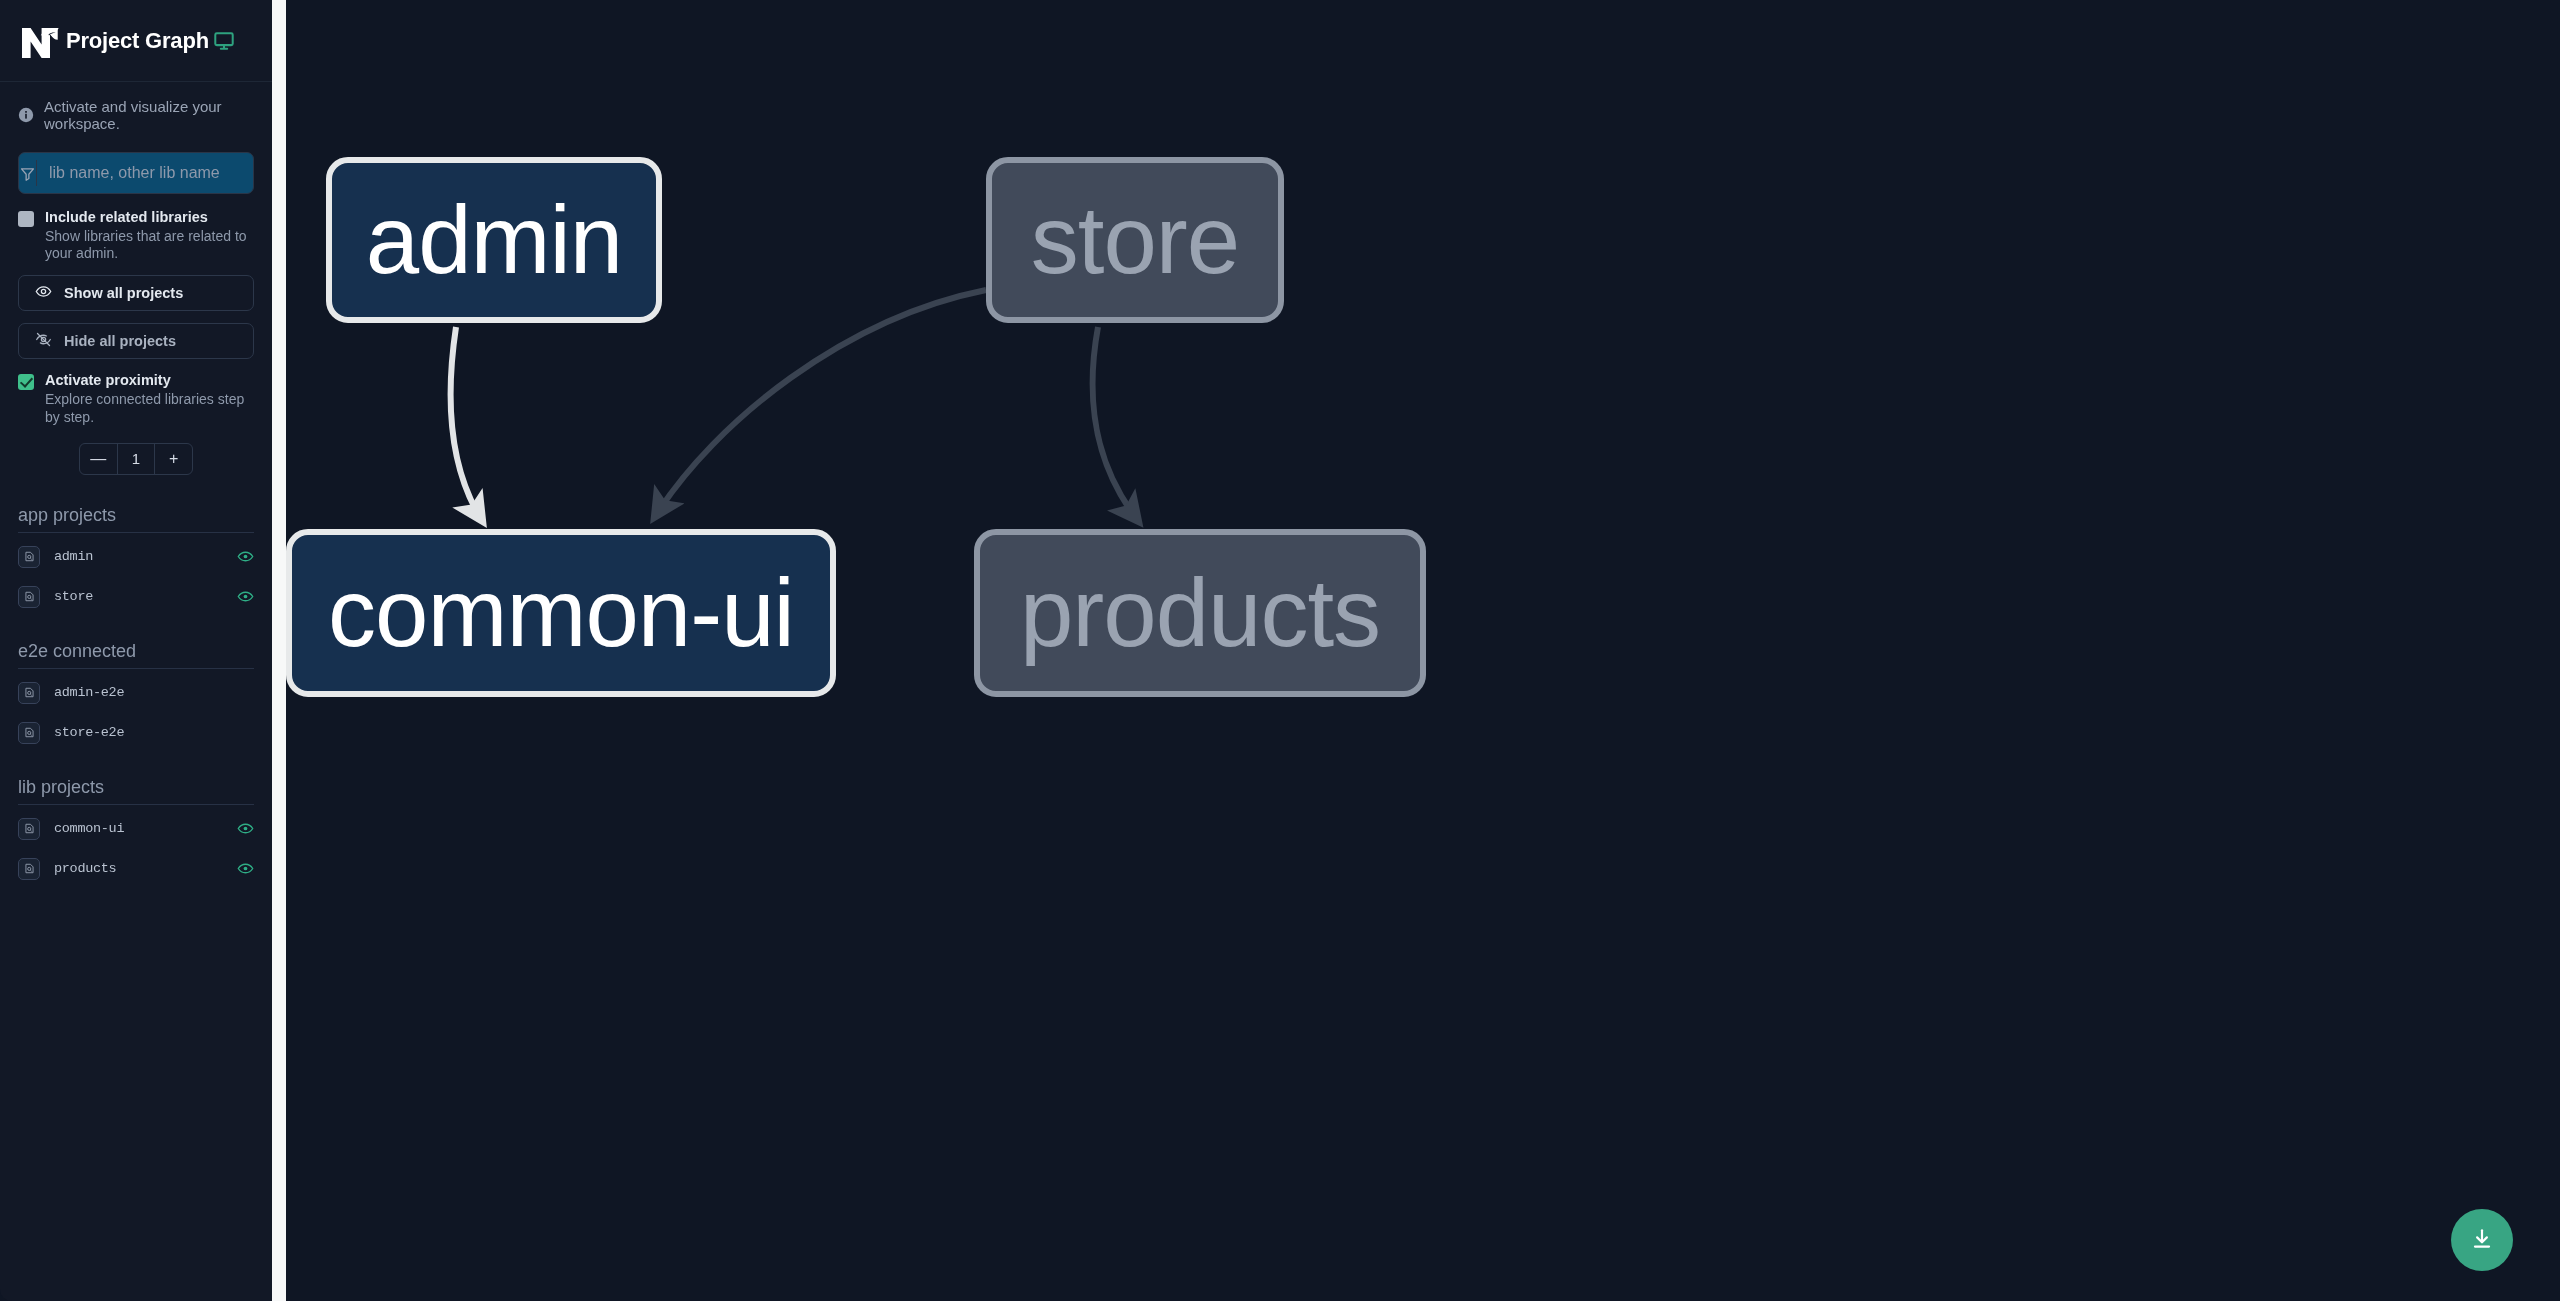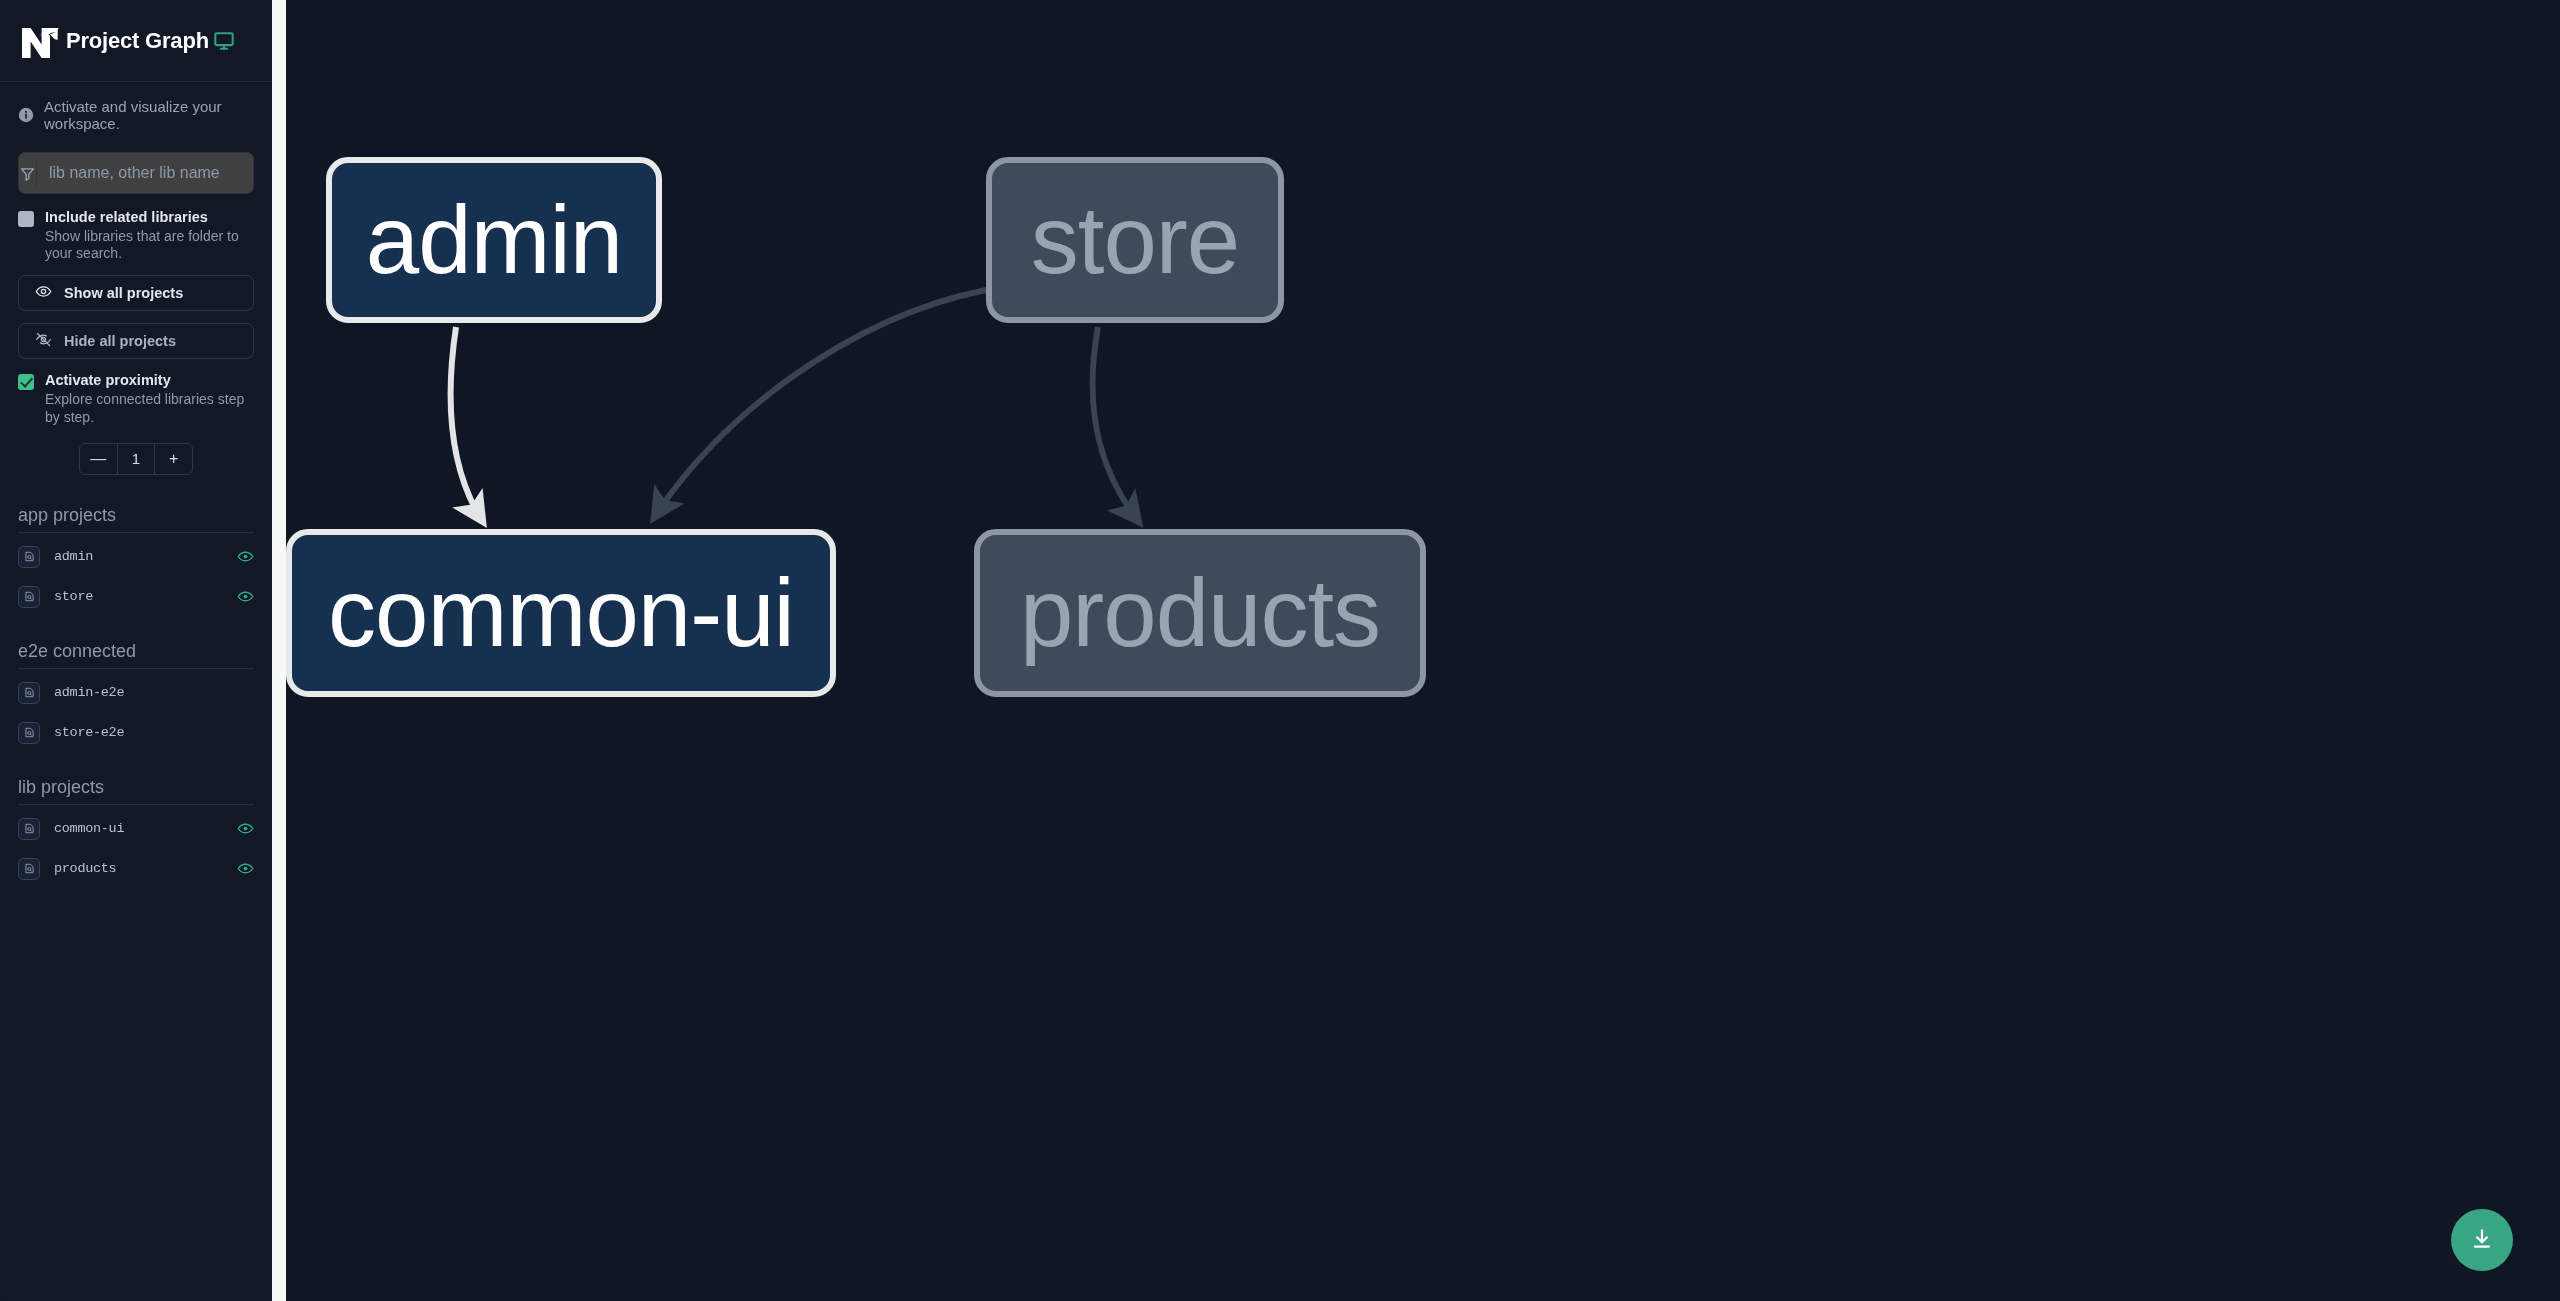--- a/index.html
+++ b/index.html
@@ -45,21 +45,21 @@
   .sb-tagline {
     display: flex; align-items: center; gap: 10px;
     padding: 16px 20px 10px 18px;
     font-size: 15px; color: #9aa4b5;
   }
   .info-icon { width: 16px; height: 16px; flex: 0 0 16px; }
 
   .sb-search {
     margin: 10px 18px 0 18px;
     height: 42px;
-    background: #404040;
+    background: #0c4a6e;
     border: 1px solid #2a3547;
     border-radius: 7px;
     display: flex; align-items: center;
   }
   .sb-search .funnel { width: 40px; display: flex; justify-content: center; }
   .sb-search input {
     flex: 1; background: transparent; border: none; outline: none;
     color: #dbe2ec; font-size: 16px;
     font-family: "Liberation Sans", sans-serif;
     border-left: 1px solid #2a3547; padding-left: 12px; height: 26px;
@@ -192,21 +192,21 @@
           <path d="M3 4.5h14l-5.4 6.4v5l-3.2 2v-7z"></path>
         </svg>
       </span>
       <input type="text" placeholder="lib name, other lib name" value="" style="">
     </div>
 
     <div class="opt-row">
       <span class="chk"></span>
       <span class="opt-text">
         <span class="opt-label">Include related libraries</span>
-        <span class="opt-desc">Show libraries that are folder to your search.</span>
+        <span class="opt-desc">Show libraries that are related to your admin.</span>
       </span>
     </div>
 
     <button class="sb-btn">
       <span>
         <svg viewBox="0 0 24 24" width="17" height="17" fill="none" stroke="#e3e8ef" stroke-width="1.8" aria-hidden="true">
           <path d="M1.8 12S5.5 5.5 12 5.5 22.2 12 22.2 12 18.5 18.5 12 18.5 1.8 12 1.8 12z"></path>
           <circle cx="12" cy="12" r="3"></circle>
         </svg>
       </span>

